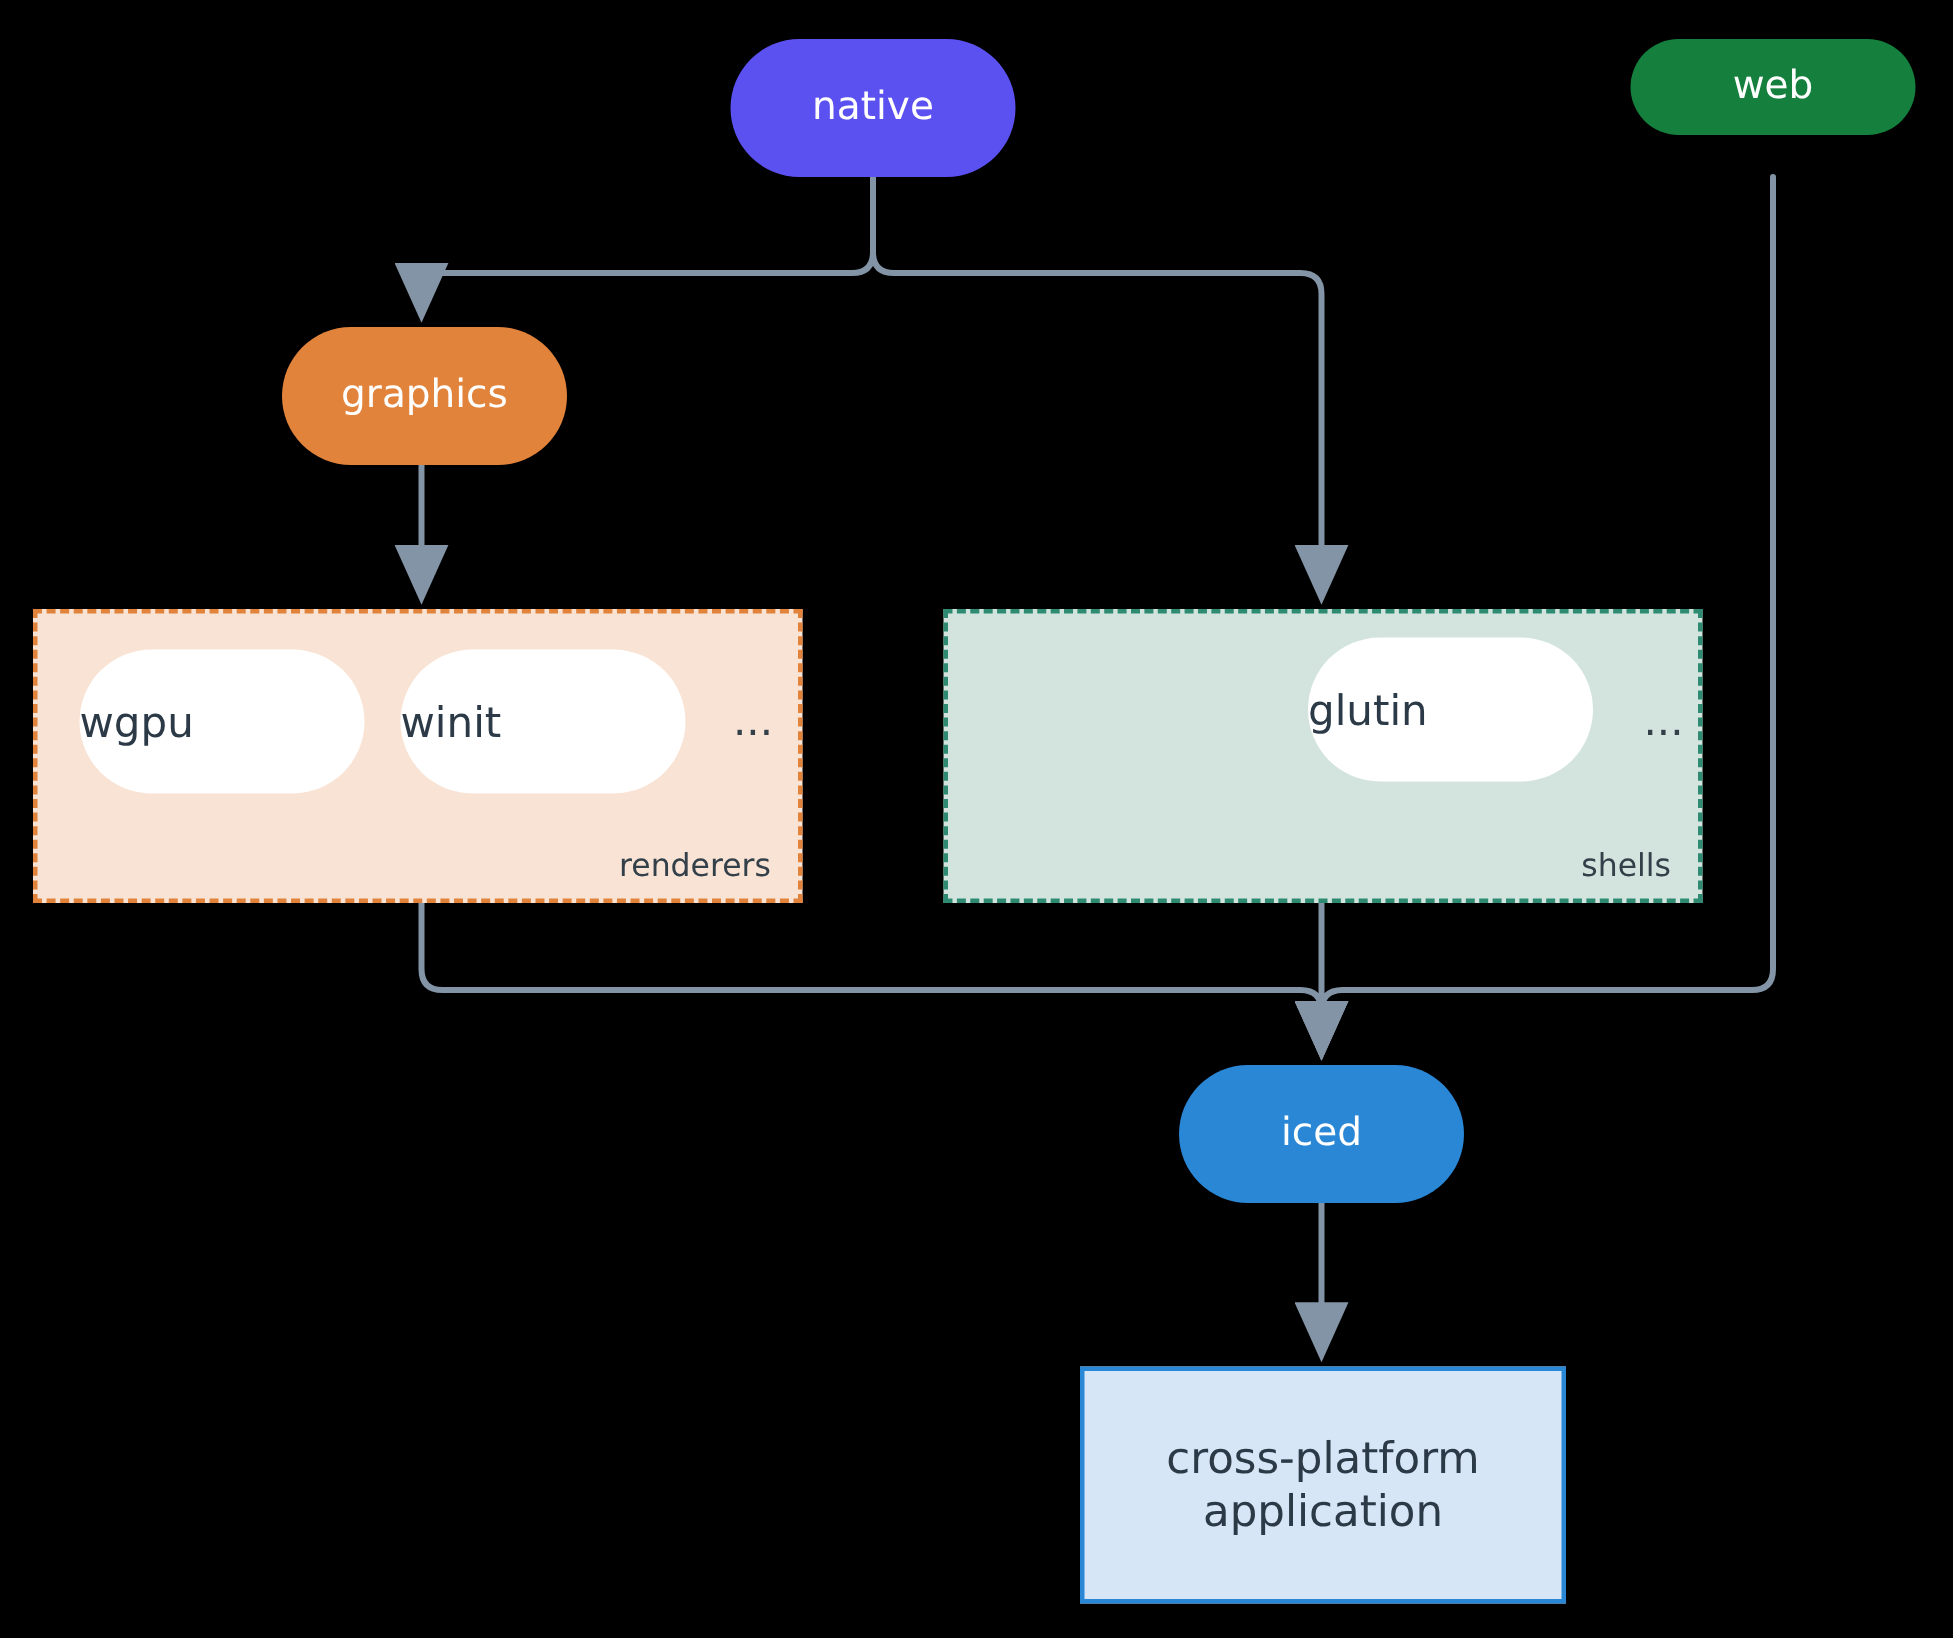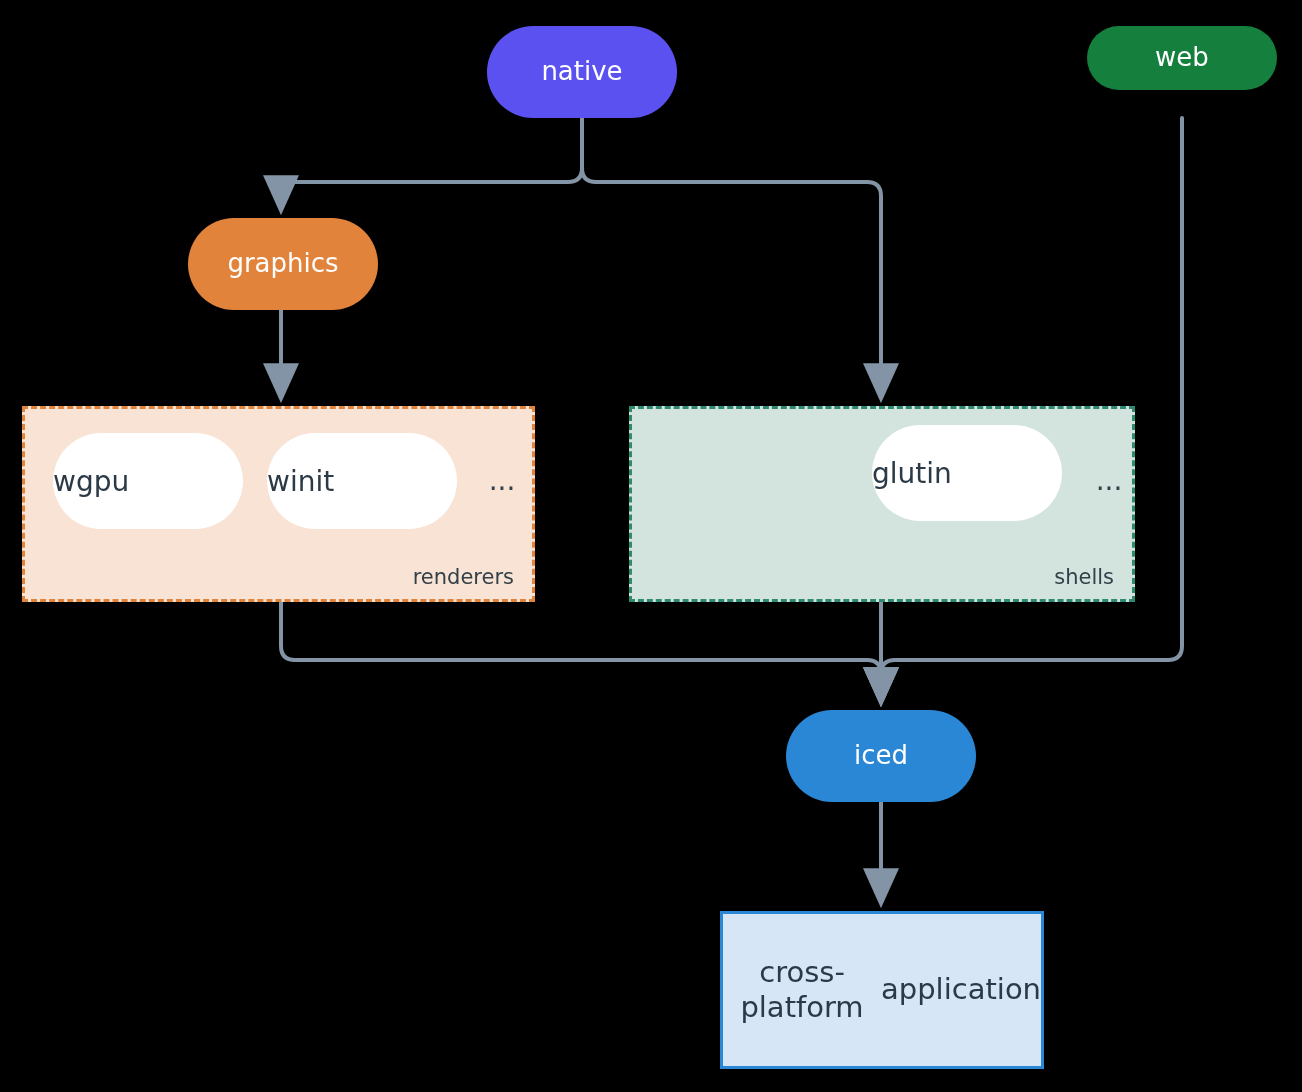--- a/index.html
+++ b/index.html
@@ -131,21 +131,21 @@
   .ellipsis-shells    { left: 452px; width: 50px; }
 
   
   .rect-app {
     left: 720px; top: 911px;
     width: 324px; height: 158px;
     background: #D6E6F7;
     border: 3px solid #2A87D6;
     color: #2B3A46;
     font-size: 29px;
-    flex-direction: row;
+    flex-direction: column;
   }
   .rect-app .line { display: block; }
 </style>
 </head>
 <body>
 
 <div id="diagram">
 
   <svg id="edges" viewBox="0 0 1302 1092" width="1302" height="1092" xmlns="http://www.w3.org/2000/svg">
     <defs>

